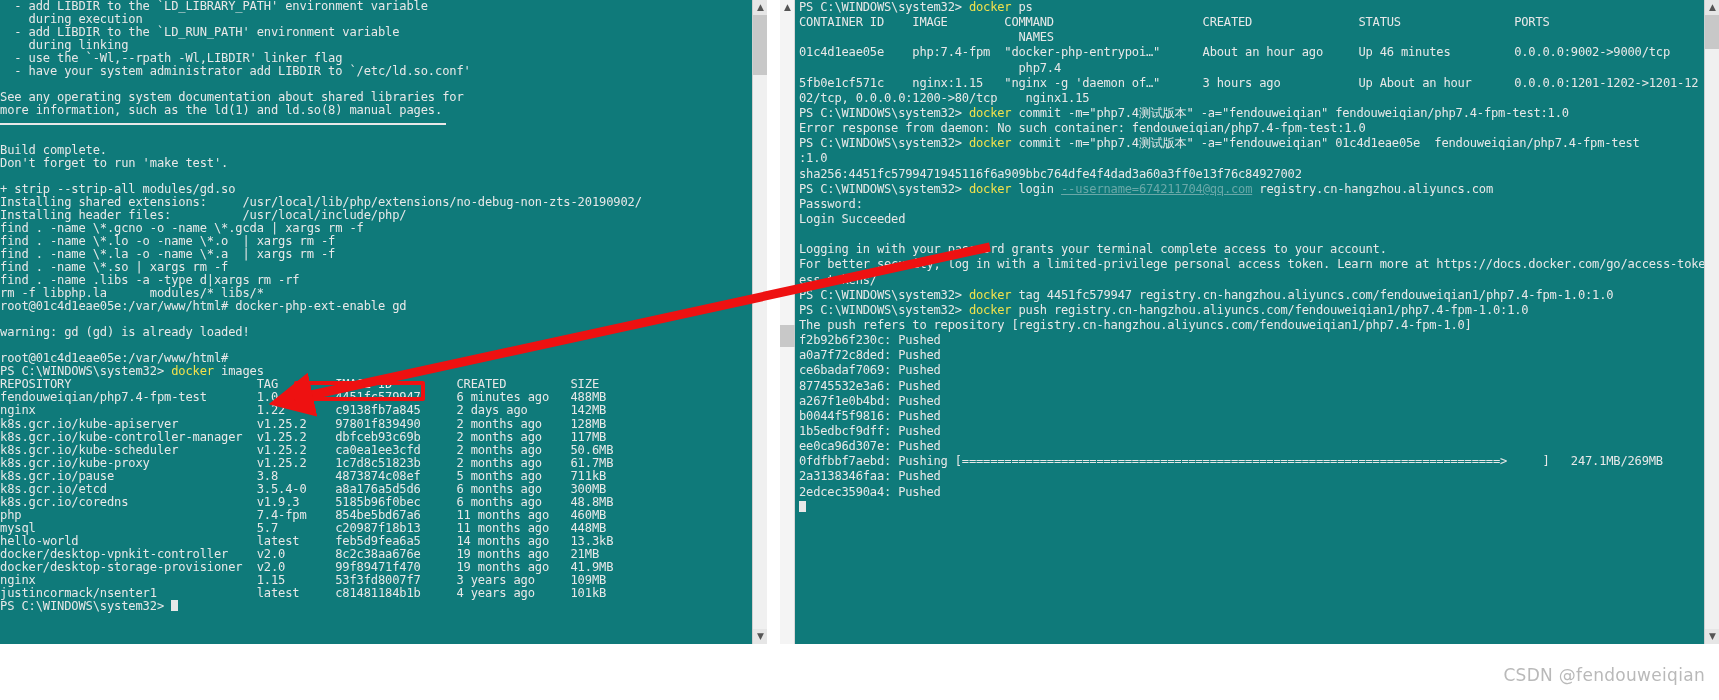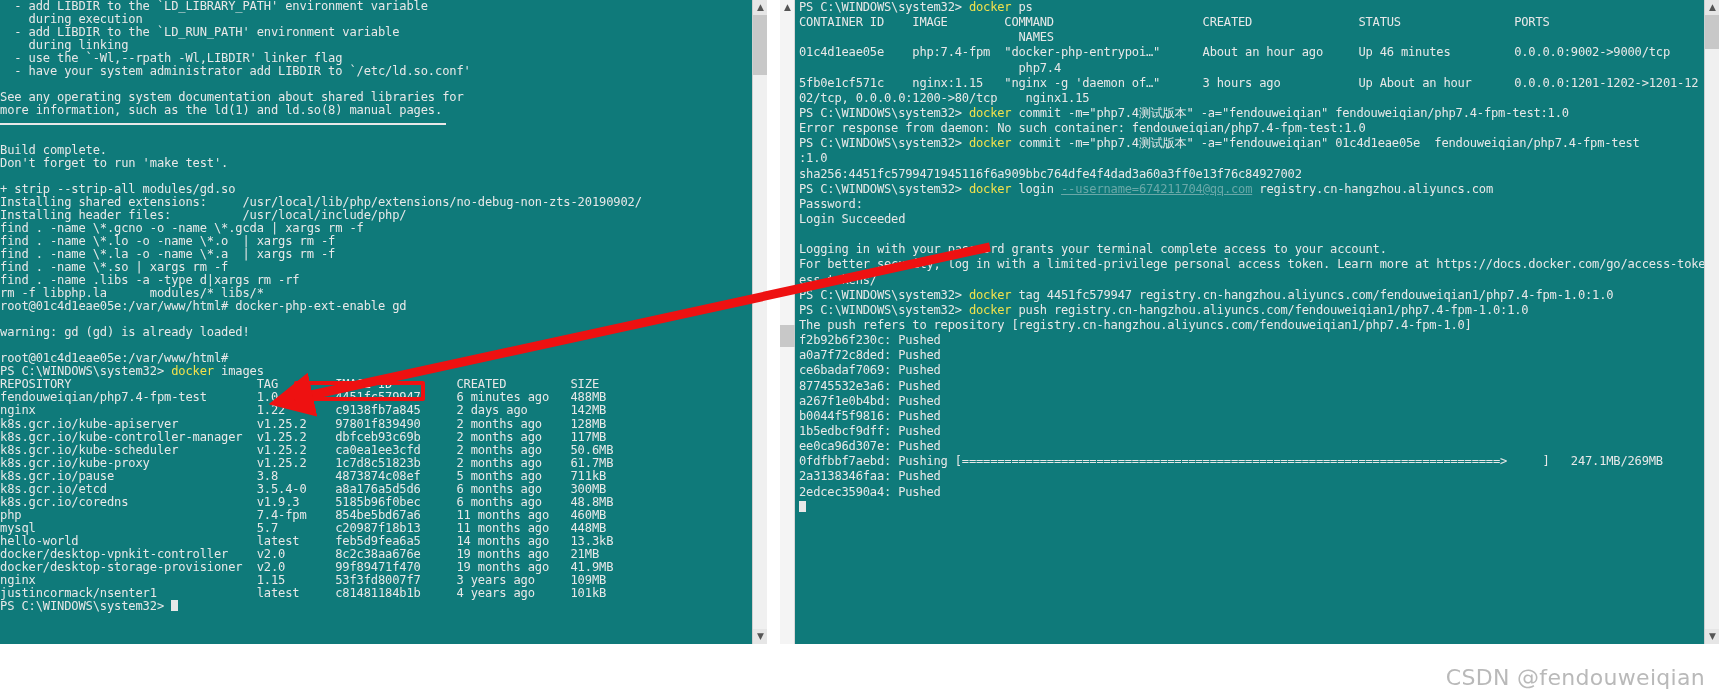--- a/index.html
+++ b/index.html
@@ -143,21 +143,21 @@
   #bottom-strip {
     position: absolute;
     left: 0; top: 644px;
     width: 1719px; height: 56px;
     background: #ffffff;
   }
   #watermark {
     position: absolute;
     right: 14px; top: 665px;
     color: #b9b9b9;
-    font-size: 22px;
+    font-size: 17px;
     font-family: "DejaVu Sans", "Liberation Sans", sans-serif;
     letter-spacing: 0.3px;
   }
   #gap-strip {
     position: absolute;
     left: 767px; top: 0;
     width: 13px; height: 644px;
     background: #ffffff;
   }
   .cursor-blk {

